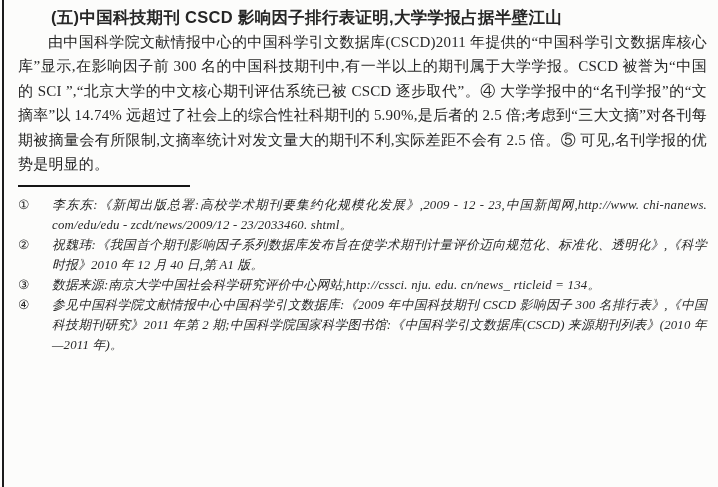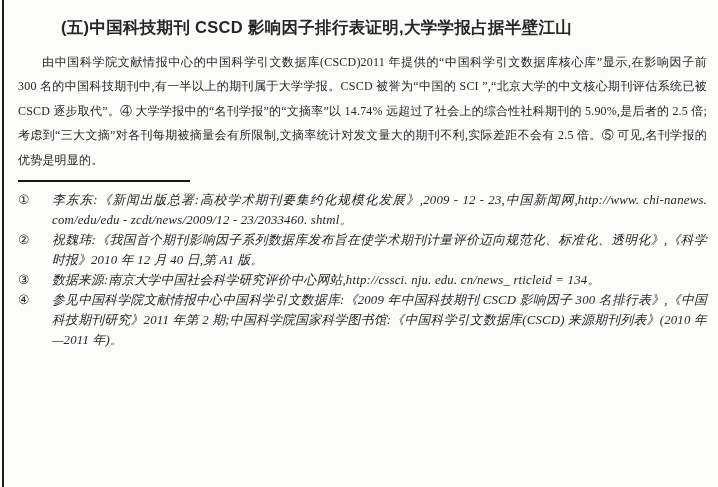--- a/index.html
+++ b/index.html
@@ -30,24 +30,24 @@
     width: 689px;
   }
   .heading {
     font-family: "Liberation Sans", "DejaVu Sans", sans-serif;
     font-weight: bold;
     font-size: 16.5px;
     line-height: 24.5px;
     text-indent: 2em;
     text-align: justify;
     letter-spacing: 0.3px;
-    margin: 10px;
+    margin: 0;
   }
   .para {
-    font-size: 12px;
+    font-size: 15px;
     line-height: 24.5px;
     text-indent: 2em;
     text-align: justify;
     letter-spacing: 0.2px;
     margin: 0;
   }
   .footnote-rule {
     width: 172px;
     border: none;
     border-top: 2px solid #151515;

